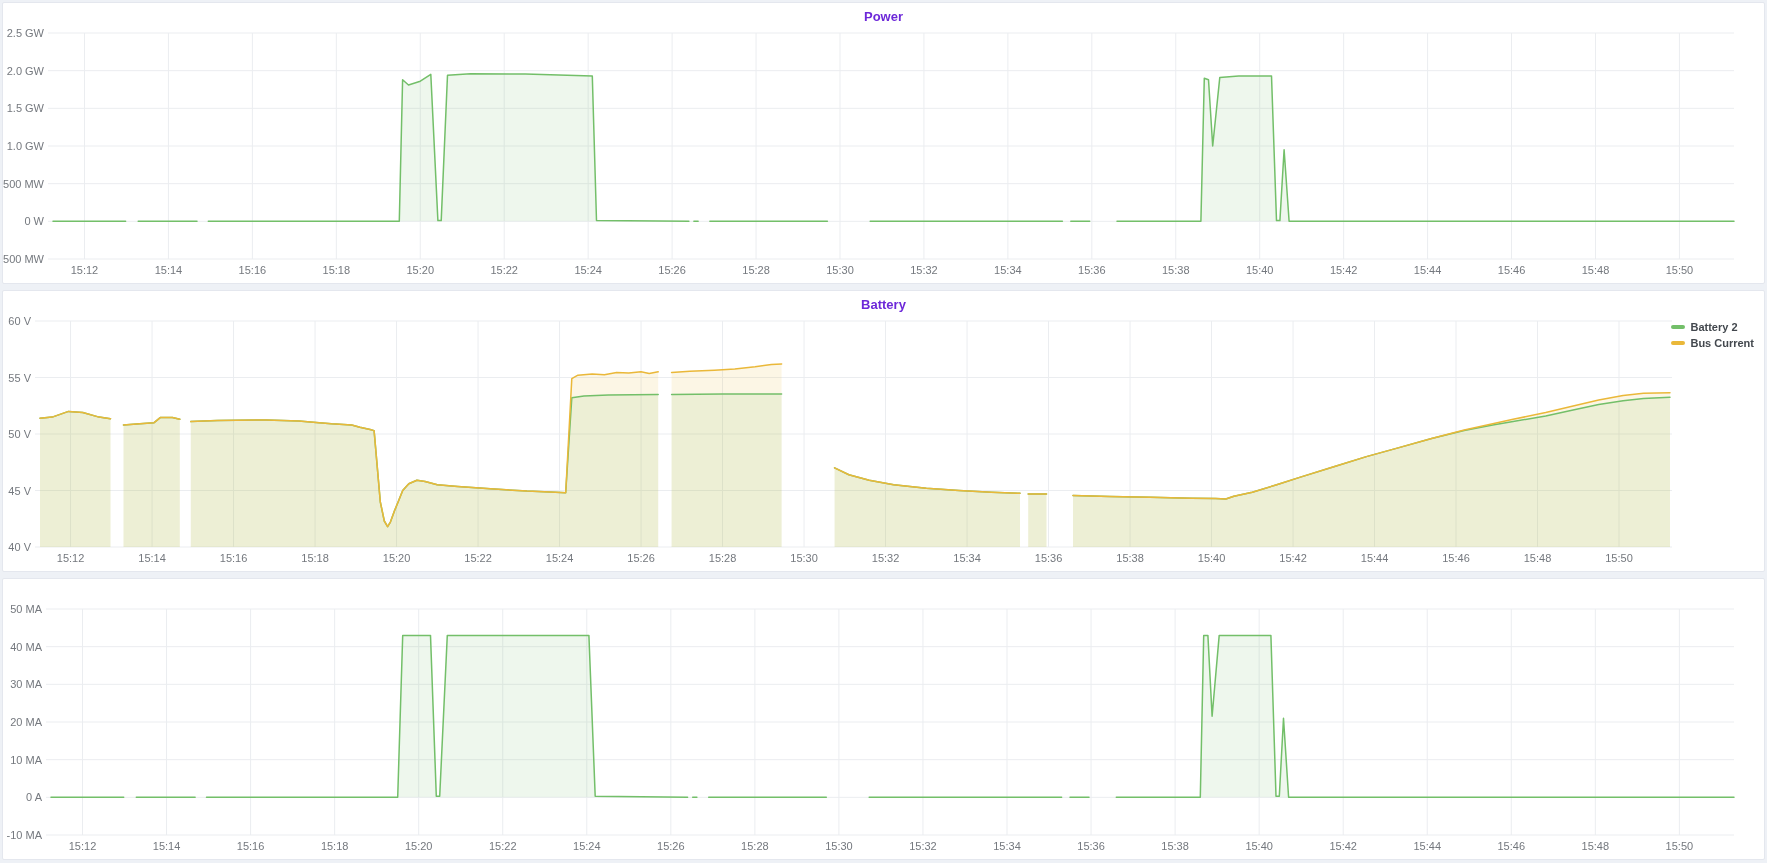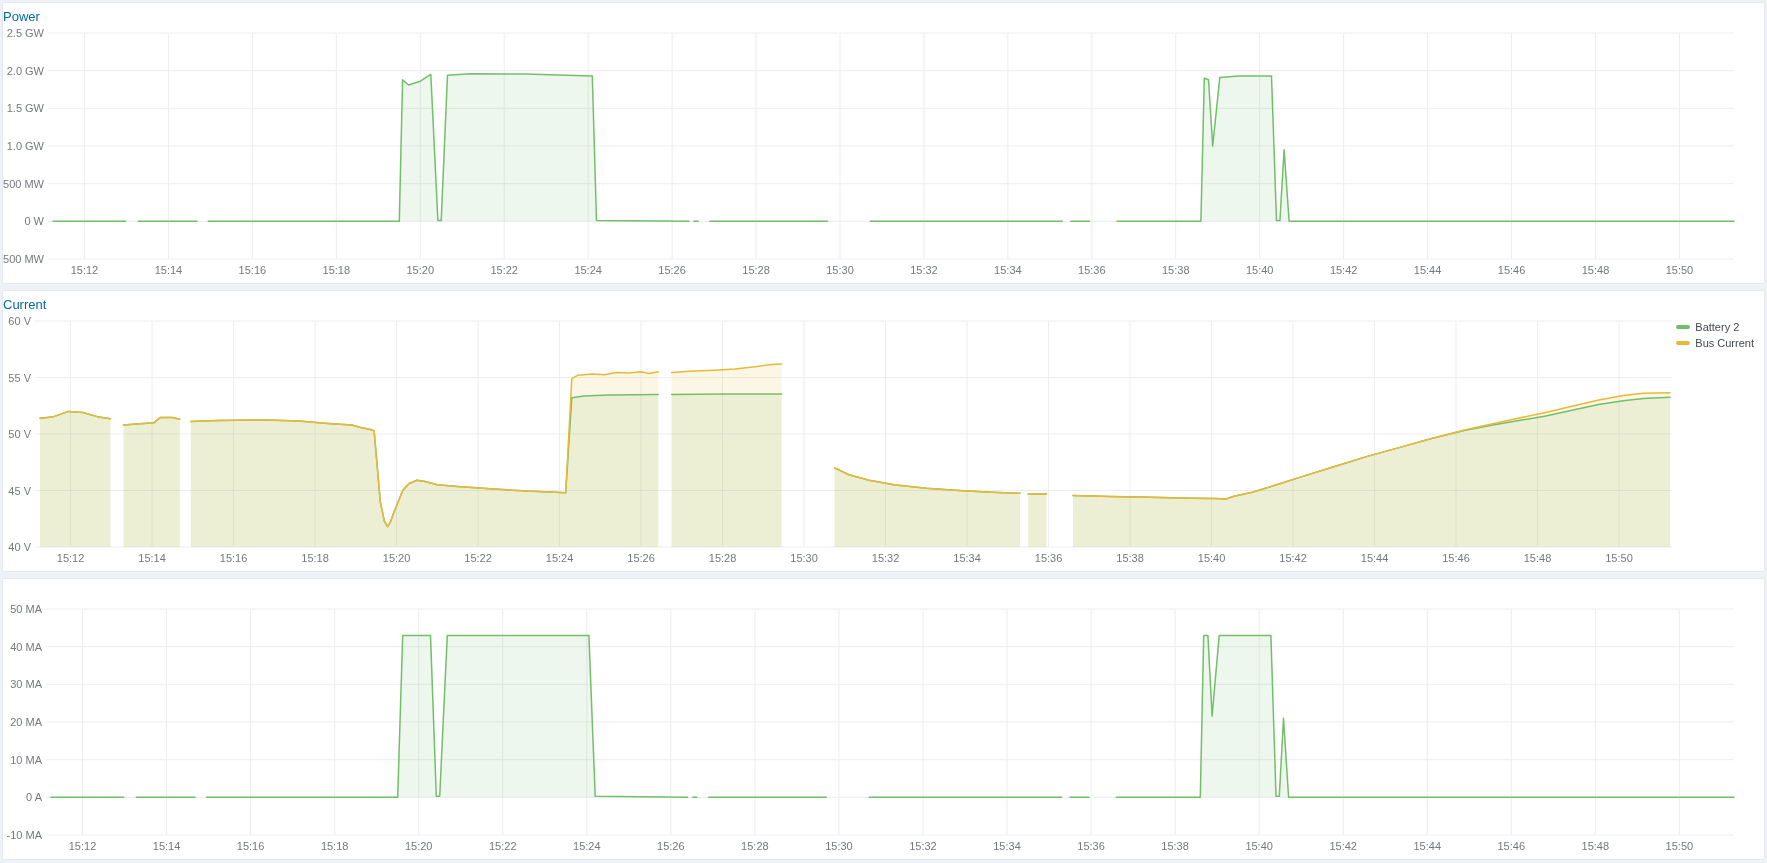--- a/index.html
+++ b/index.html
@@ -13,33 +13,33 @@
   .panel{
     position:relative;
     background:#ffffff;
     border:1px solid #e4e7ee;
     border-radius:2px;
     margin:0 2px 6px 2px;
     height:280px;
   }
   .panel-title{
     position:absolute;top:6px;left:0;right:0;
-    text-align:left;
-    font-size:13px;font-weight:400;color:#0369a1;
+    text-align:center;
+    font-size:13px;font-weight:700;color:#6d28d9;
     margin:0;z-index:2;
   }
   .plot{position:absolute;left:0;top:0;right:0;bottom:0;text-align:center;}
   .plot svg{display:block;}
   text.tick{
     font-size:11px;fill:#74787e;
     font-family:"Liberation Sans",sans-serif;
   }
   .legend{
     position:absolute;top:30px;right:10px;
-    display:flex;flex-direction:column;gap:4px;z-index:2;
+    display:flex;flex-direction:column;gap:4px;z-index:2;font-weight:bold;
   }
   .legend-item{
     display:flex;align-items:center;gap:5px;
     font-size:11px;color:#43484e;cursor:pointer;white-space:nowrap;
   }
   .swatch{width:14px;height:4px;border-radius:2px;display:inline-block;}
 </style>
 </head>
 <body>
 
@@ -117,21 +117,21 @@
           <path d="M690.9 218.3 L695.1 218.3" fill="none" stroke="#73bf69" stroke-width="1.5" stroke-linejoin="round" stroke-linecap="round"></path>
           <path d="M706.9 218.3 L824.4 218.3" fill="none" stroke="#73bf69" stroke-width="1.5" stroke-linejoin="round" stroke-linecap="round"></path>
           <path d="M867.2 218.3 L1059.4 218.3" fill="none" stroke="#73bf69" stroke-width="1.5" stroke-linejoin="round" stroke-linecap="round"></path>
           <path d="M1067.8 218.3 L1086.7 218.3" fill="none" stroke="#73bf69" stroke-width="1.5" stroke-linejoin="round" stroke-linecap="round"></path>
           <path d="M1114.0 218.3 L1197.9 218.3 L1201.3 75.2 L1205.5 76.7 L1209.7 143.0 L1216.8 74.4 L1235.7 72.9 L1268.5 72.9 L1273.5 217.6 L1276.9 217.6 L1281.1 146.8 L1286.1 218.3 L1731.0 218.3" fill="none" stroke="#73bf69" stroke-width="1.5" stroke-linejoin="round" stroke-linecap="round"></path>
         </svg>
       </div>
   </section>
 
   <section class="panel">
-    <h2 class="panel-title">Current</h2>
+    <h2 class="panel-title">Battery</h2>
     <div class="plot">
         <svg width="1761" height="280">
           <line x1="32" y1="30" x2="1669" y2="30" stroke="#ebedf0" stroke-width="1"></line>
           <line x1="32" y1="86.5" x2="1669" y2="86.5" stroke="#ebedf0" stroke-width="1"></line>
           <line x1="32" y1="143" x2="1669" y2="143" stroke="#ebedf0" stroke-width="1"></line>
           <line x1="32" y1="199.5" x2="1669" y2="199.5" stroke="#ebedf0" stroke-width="1"></line>
           <line x1="32" y1="256" x2="1669" y2="256" stroke="#ebedf0" stroke-width="1"></line>
           <line x1="67.56179775280899" y1="30" x2="67.56179775280899" y2="256" stroke="#ebedf0" stroke-width="1"></line>
           <line x1="149.05992509363296" y1="30" x2="149.05992509363296" y2="256" stroke="#ebedf0" stroke-width="1"></line>
           <line x1="230.55805243445695" y1="30" x2="230.55805243445695" y2="256" stroke="#ebedf0" stroke-width="1"></line>

